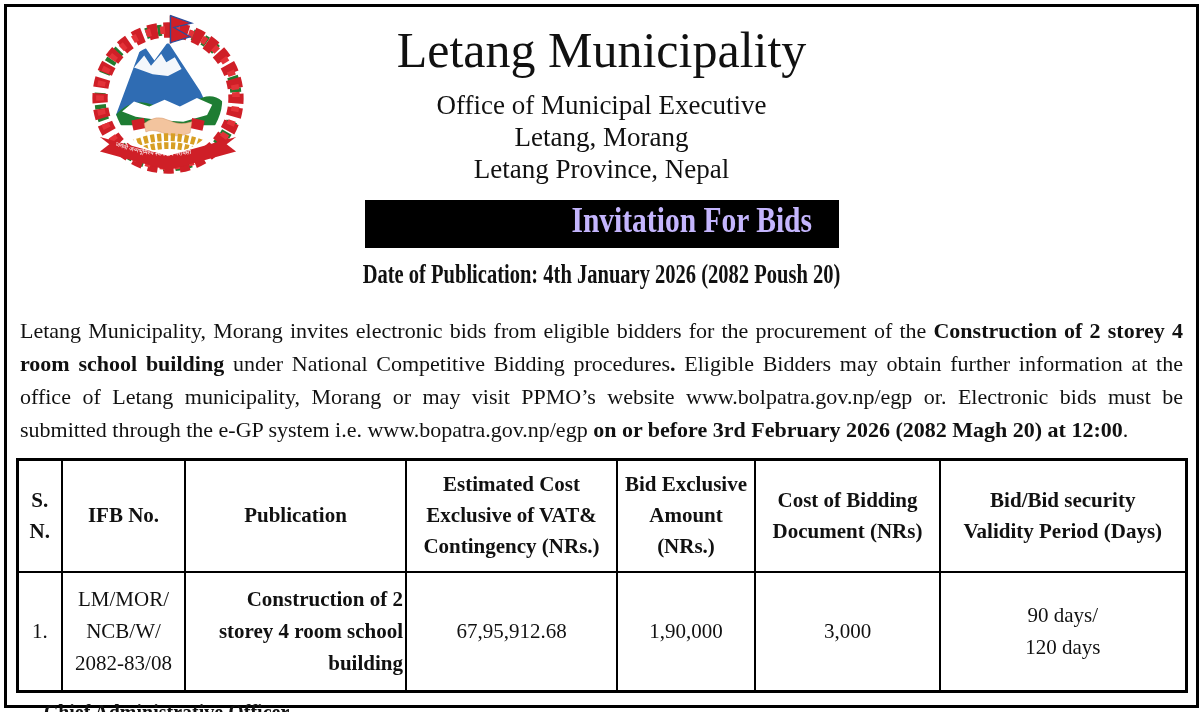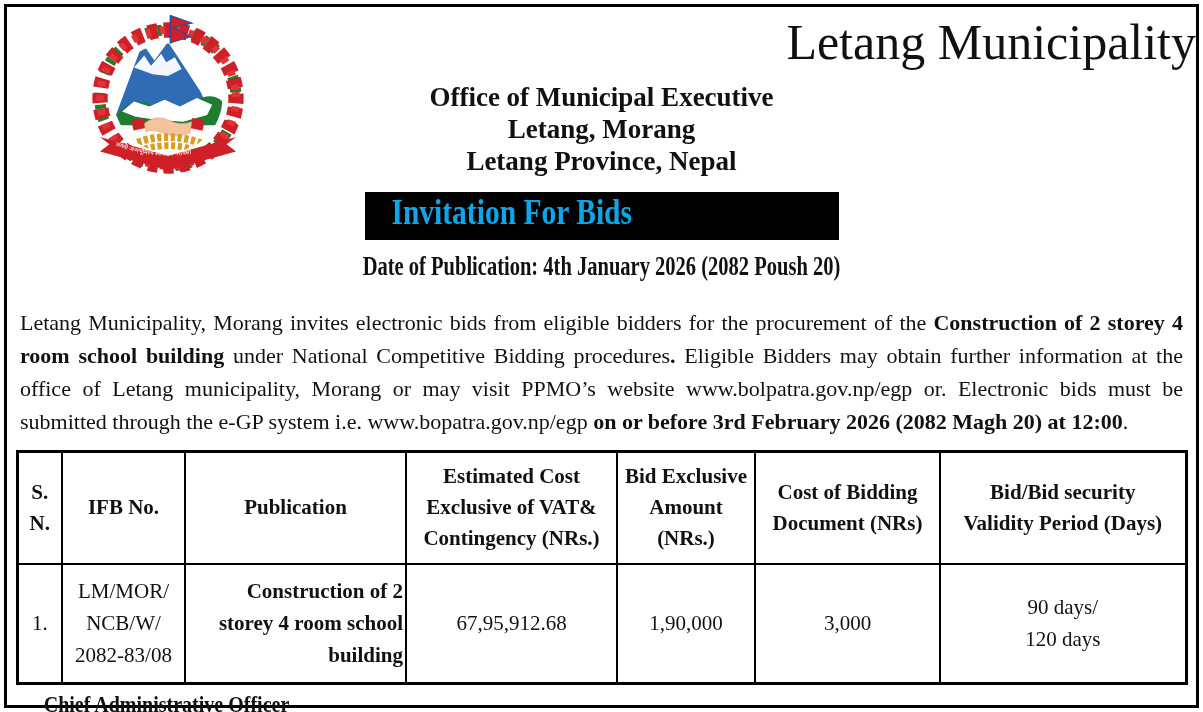--- a/index.html
+++ b/index.html
@@ -2,25 +2,25 @@
 <html><head>
 <meta charset="utf-8">
 <style>
   html,body{margin:0;padding:0;background:#ffffff;}
   body{width:1203px;height:712px;position:relative;overflow:hidden;
        font-family:"Liberation Serif","DejaVu Serif",serif;color:#111;}
   .frame{position:absolute;left:4px;top:4px;width:1195px;height:704px;
          border:3px solid #000;box-sizing:border-box;}
   .emblem{position:absolute;left:76px;top:6px;width:170px;height:170px;}
   .header-text{text-align:center;}
-  .title{font-size:50px;line-height:52px;font-weight:normal;margin:0;padding-top:9px;text-align:right;}
-  .sub{font-size:27px;line-height:32px;font-weight:bold;}
+  .title{font-size:50px;line-height:52px;font-weight:normal;margin:0;padding-top:17px;}
+  .sub{font-size:27px;line-height:32px;}
   .sub.first{margin-top:13px;}
-  .banner{width:474px;height:48px;line-height:41px;background:#000;color:#0ea5e9;
-          text-align:left;margin:15px auto 0;}
+  .banner{width:474px;height:48px;line-height:41px;background:#000;color:#c4b5fd;
+          text-align:right;margin:15px auto 0;}
   .banner span{display:inline-block;font-weight:bold;font-size:36px;
           transform:scaleX(.82);transform-origin:center;white-space:nowrap;}
   .pubdate{text-align:center;margin-top:12px;font-weight:bold;font-size:27px;line-height:28px;
           transform:scaleX(.76);transform-origin:center;white-space:nowrap;}
   .para{margin:26px 13px 0 13px;font-size:22px;line-height:33px;
         text-align:justify;}
   table.bid-table{margin:12px auto 0;border-collapse:collapse;table-layout:fixed;
         width:1171px;border:3px solid #000;}
   .bid-table th,.bid-table td{border:2px solid #000;text-align:center;vertical-align:middle;
         white-space:pre-line;padding:0 2px;box-sizing:border-box;}

